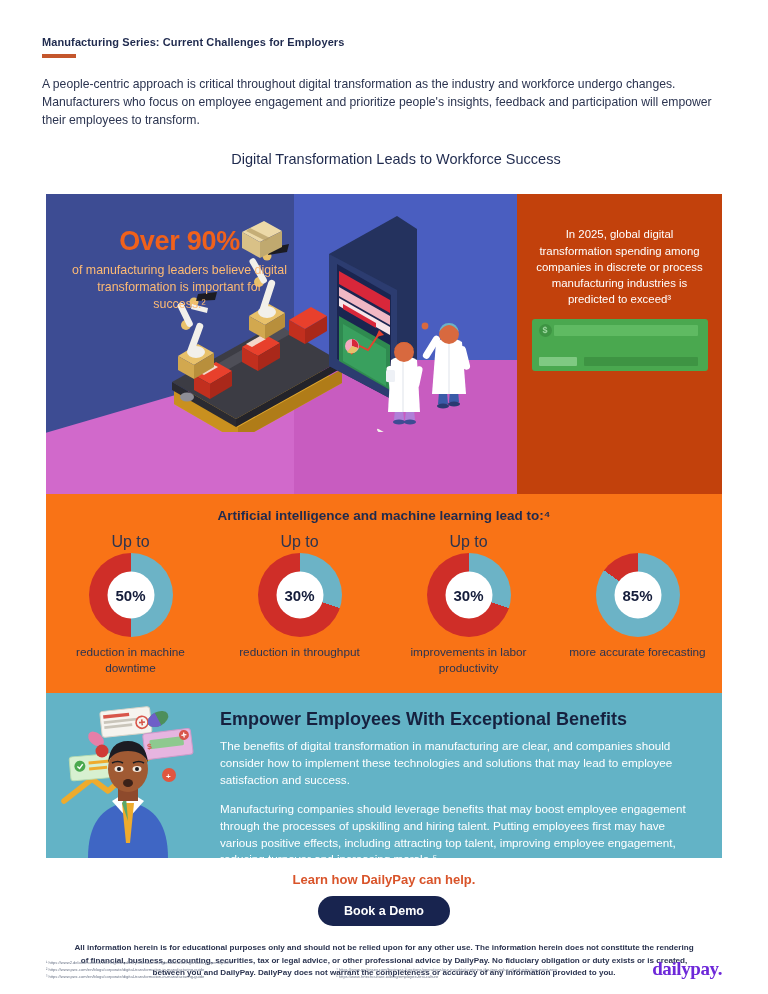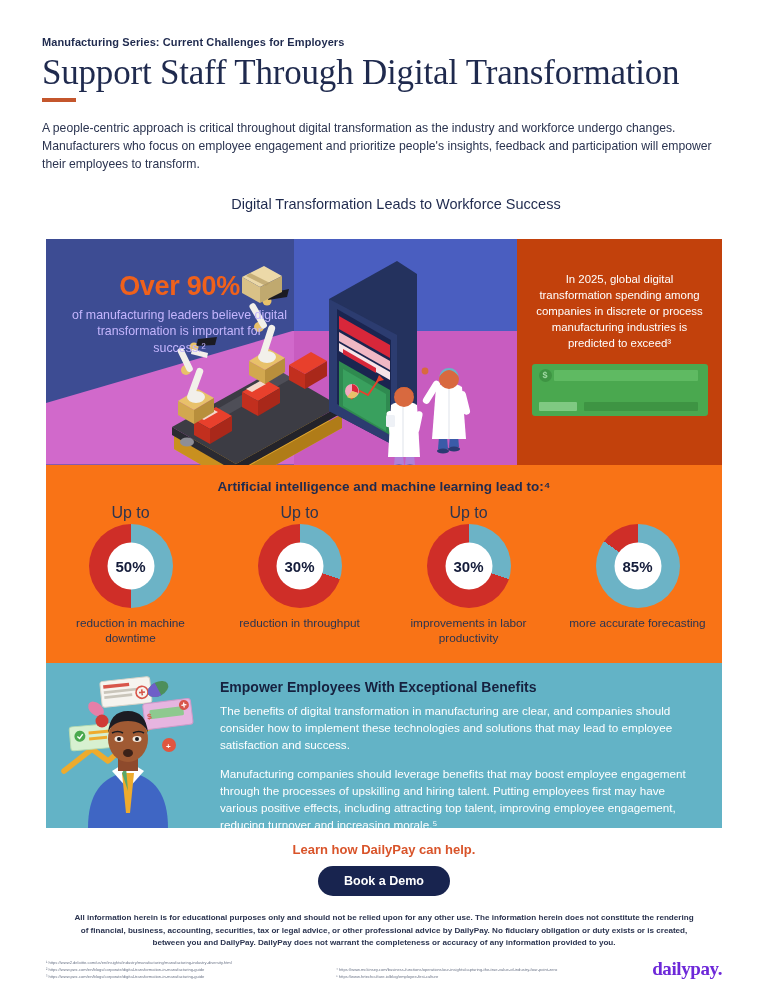--- a/index.html
+++ b/index.html
@@ -34,21 +34,21 @@
   .intro p + p { margin-top: 15px; }
 
   
   .sec-head {
     text-align: center; font-size: 14.5px; font-weight: normal;
     color: #1f2a4e; margin: 22px 0 27px 0; padding-left: 24px;
   }
 
   
   .hero {
-    position: relative; margin: 0 46px; height: 226px;
+    position: relative; margin: 0 46px; height: 300px;
     display: flex; overflow: hidden;
   }
   .hero-left {
     position: relative; width: 471px; height: 100%;
     background: #3d4c93; overflow: hidden;
   }
   .hero-wall-r {
     position: absolute; left: 248px; top: 0; width: 223px; height: 100%;
     background: #4a5ec0;
   }
@@ -62,21 +62,21 @@
     background: #c85cc0;
   }
   .hero-stat {
     position: absolute; left: 26px; top: 34px; width: 215px; z-index: 6;
   }
   .hero-big {
     font-size: 27px; font-weight: bold; color: #f0611b; line-height: 1;
     letter-spacing: -0.3px; text-align: center;
   }
   .hero-sub {
-    margin-top: 7px; font-size: 12.4px; color: #c4b5fd;
+    margin-top: 7px; font-size: 12.4px; color: #fdba74;
     line-height: 1.34; text-align: center;
   }
 
   .hero-right {
     position: relative; flex: 1; height: 100%;
     background: #c2410c; padding: 32px 14px 0 14px;
   }
   .hero-right-text {
     font-size: 11.4px; color: #ffffff; line-height: 1.42; text-align: center;
   }
@@ -139,21 +139,21 @@
     text-align: center; line-height: 1.3;
   }
 
   
   .empower {
     margin: 0 46px; background: #63b3c6; display: flex; height: 165px;
   }
   .empower-art { position: relative; width: 170px; height: 100%; overflow: hidden; }
   .empower-body { flex: 1; padding: 16px 22px 0 4px; }
   .empower-title {
-    font-size: 14px; font-weight: bold; color: #16213f; margin-bottom: 8px;
+    font-size: 18px; font-weight: bold; color: #16213f; margin-bottom: 8px;
   }
   .empower-body p {
     font-size: 11.7px; color: #ffffff; line-height: 1.43;
   }
   .empower-body p + p { margin-top: 13px; }
 
   
   .cta { text-align: center; margin-top: 14px; }
   .cta-line {
     font-size: 13px; font-weight: bold; color: #d9542a;
@@ -184,21 +184,20 @@
     font-size: 19px; font-weight: bold; color: #6d28d9; letter-spacing: -0.4px;
   }
 </style>
 </head>
 <body>
 
 <div class="page">
 
   <div class="header">
     <div class="eyebrow">Manufacturing Series: Current Challenges for Employers</div>
-    <h1 class="title">Support Staff Through Digital Transformation</h1>
     <div class="title-rule"></div>
   </div>
 
   <div class="intro">
     <p>A people-centric approach is critical throughout digital transformation as the industry and workforce undergo changes. Manufacturers who focus on employee engagement and prioritize people's insights, feedback and participation will empower their employees to transform.</p>
   </div>
 
   <div class="sec-head">Digital Transformation Leads to Workforce Success</div>
 
   <div class="hero">

